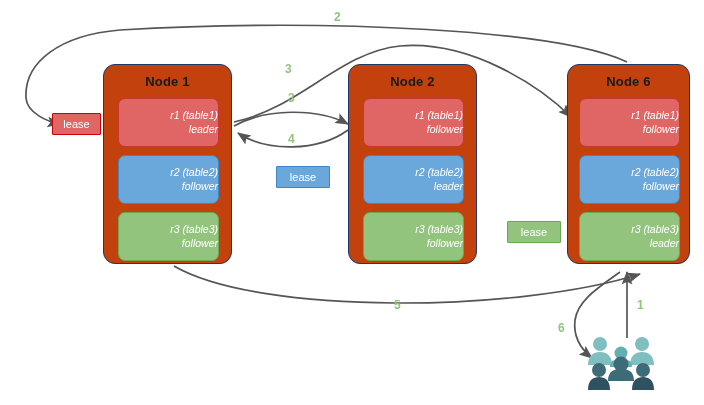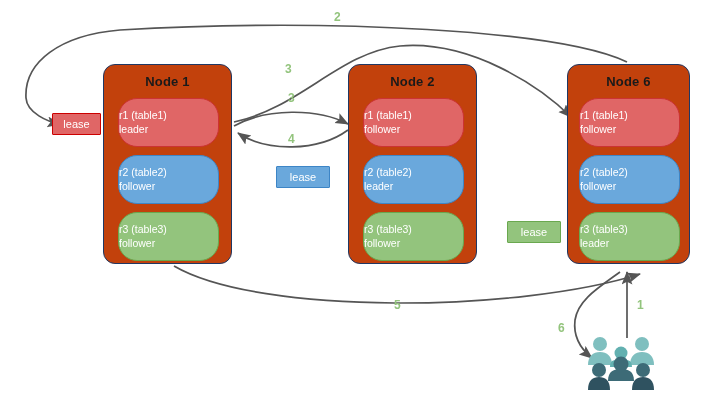--- a/index.html
+++ b/index.html
@@ -41,29 +41,30 @@
     letter-spacing: 0.2px;
   }
 
   
   .replica {
     position: absolute;
     box-sizing: border-box;
     left: 14px;
     width: 101px;
     height: 49px;
-    border-radius: 19px;
+    border-radius: 7px;
     display: flex;
     flex-direction: column;
-    align-items: flex-start;
+    align-items: flex-end;
     justify-content: center;
     color: #ffffff;
     font-size: 10.5px;
     line-height: 13.5px;
     text-align: center;
+    font-style: italic;
   }
   .replica .l1, .replica .l2 { display: block; white-space: nowrap; }
 
   .rep-red   { background: #e06666; border: 1.4px solid #cc3333; }
   .rep-blue  { background: #6aa8dc; border: 1.4px solid #3d85c6; }
   .rep-green { background: #93c47d; border: 1.4px solid #6aa84f; }
 
   
   .lease {
     position: absolute;

